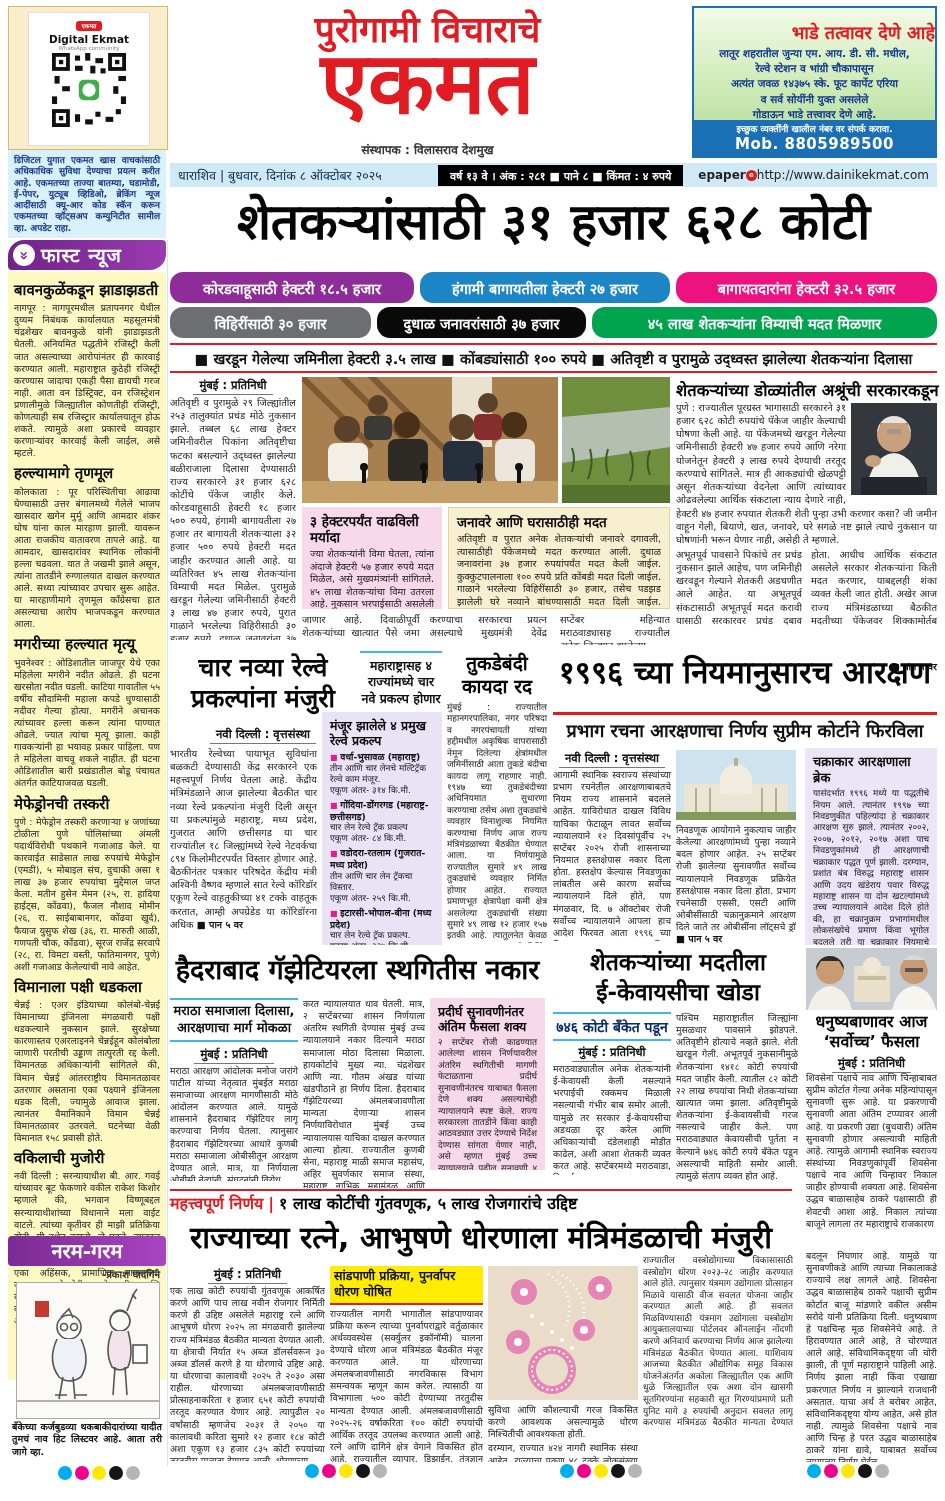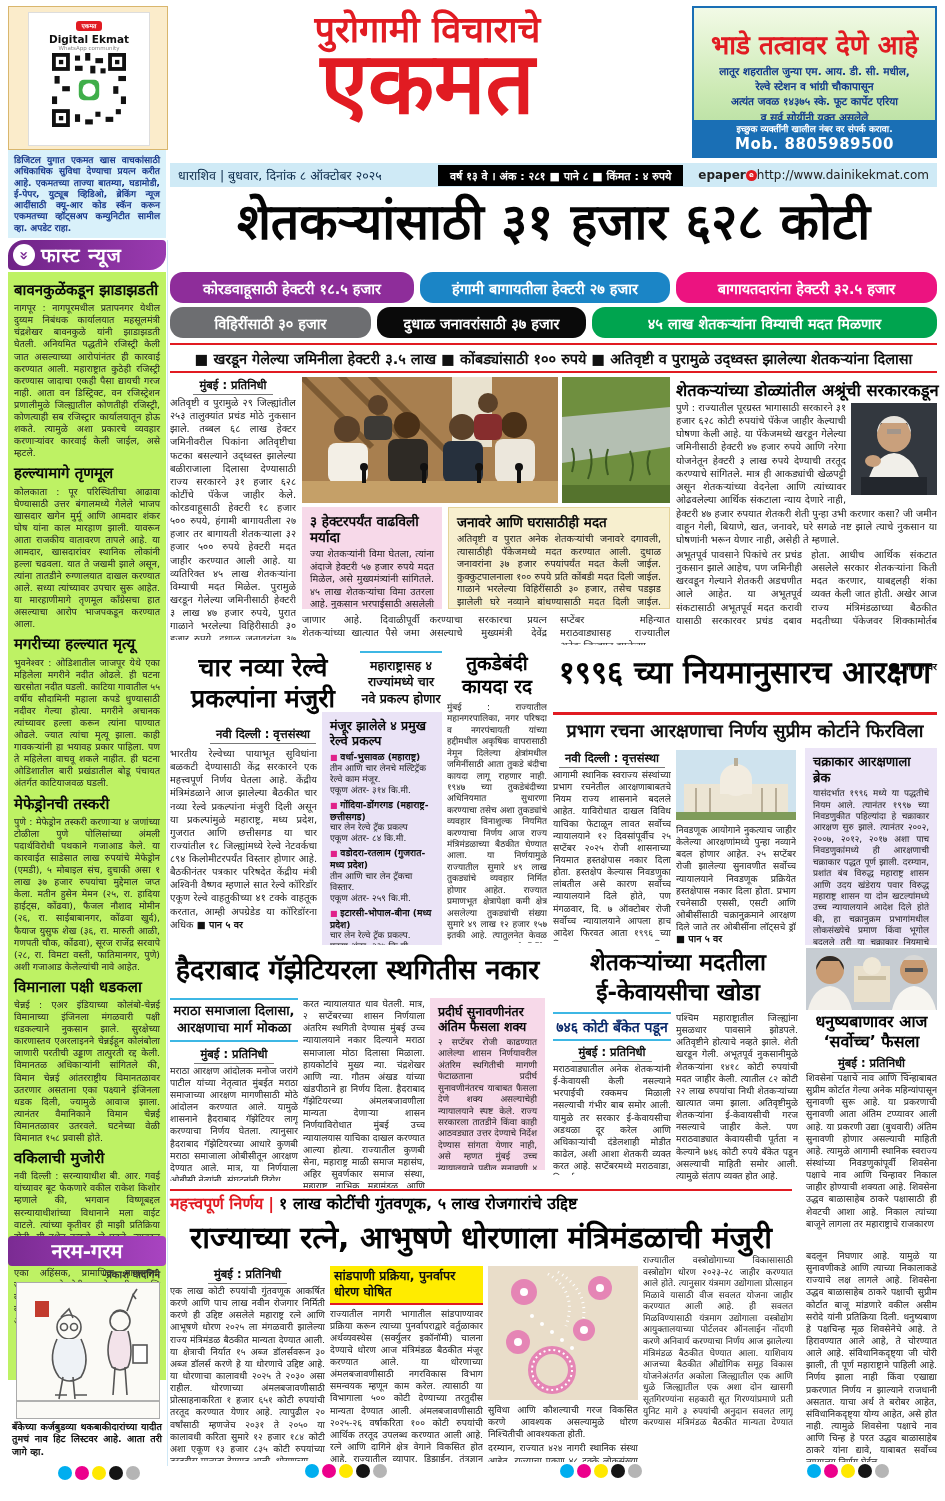--- a/index.html
+++ b/index.html
@@ -19,21 +19,21 @@
             line-height:1.25;padding:5px 6px;box-sizing:border-box;text-align:justify;overflow:hidden;}
 
   
   .tagline{left:170px;top:4px;width:515px;font-size:36px;font-weight:bold;color:#e11b22;text-align:center;white-space:nowrap;}
   .mast-title{left:170px;top:38px;width:515px;font-size:86px;font-weight:bold;color:#e11b22;text-align:center;line-height:1.05;white-space:nowrap;}
   .founder{left:170px;top:141px;width:515px;font-size:12px;font-weight:bold;color:#333;text-align:center;}
 
   
   .rental{left:692px;top:6px;width:245px;height:152px;border:2px solid #1a6fb5;box-sizing:border-box;
           background:linear-gradient(180deg,#f2fae6 0%,#cdeab5 55%,#bfe3a8 75%);}
-  .rental-title{font-size:26px;font-weight:bold;color:#e11b22;text-align:center;margin-top:18px;}
+  .rental-title{font-size:18px;font-weight:bold;color:#e11b22;text-align:right;margin-top:12px;}
   .rental-body{font-size:10.5px;font-weight:bold;color:#123a8c;text-align:center;line-height:1.45;margin-top:2px;}
   .rental-footer{position:absolute;left:0;bottom:0;width:100%;background:#1a6fb5;color:#fff;text-align:center;padding:2px 0 3px;}
   .rental-contact{font-size:9px;font-weight:bold;}
   .rental-mob{font-size:15px;font-weight:bold;letter-spacing:.5px;}
 
   
   .datebar{left:170px;top:163px;width:767px;height:24px;background:#cfeaf6;display:flex;align-items:center;}
   .datebar-left{font-size:12.5px;font-weight:normal;color:#0b2a4a;padding-left:8px;white-space:nowrap;}
   .datebar-center{position:absolute;left:268px;background:#000;color:#fff;font-size:11px;font-weight:bold;padding:3px 12px;white-space:nowrap;}
   .datebar-right{margin-left:auto;display:flex;align-items:center;padding-right:8px;font-size:12px;color:#222;white-space:nowrap;}
@@ -98,21 +98,21 @@
   .yellow-title{background:#ffec00;color:#111;font-size:12.5px;font-weight:bold;padding:2px 4px;line-height:1.3;border-bottom:2px solid #e11b22;}
   .col4-title{border-top:2px solid #e11b22;border-bottom:1px solid #444;font-size:13.5px;font-weight:bold;text-align:center;line-height:1.3;padding:3px 0;color:#111;}
 
   
   .fn-header{left:8px;top:240px;width:158px;height:30px;background:linear-gradient(90deg,#6f2387,#9a3bb0);border-radius:16px 4px 16px 4px;
              display:flex;align-items:center;color:#fff;}
   .fn-badge{width:22px;height:22px;background:#fff;border-radius:50%;margin:0 6px 0 5px;color:#7b2b93;font-size:15px;font-weight:bold;
             display:flex;align-items:center;justify-content:center;}
   .fn-badge span{display:inline-block;transform:rotate(90deg);line-height:1;}
   .fn-title{font-size:19px;font-weight:bold;letter-spacing:1px;}
-  .sidebar{left:8px;top:272px;width:158px;height:1108px;background:#bef264;padding:4px 6px;box-sizing:border-box;overflow:hidden;}
+  .sidebar{left:8px;top:272px;width:158px;height:1108px;background:#fef9c3;padding:4px 6px;box-sizing:border-box;overflow:hidden;}
   .sb-item h3{margin:6px 0 3px;font-size:15px;color:#0a0a0a;line-height:1.15;}
   .sb-item p{margin:0;font-size:9.3px;line-height:1.3;text-align:justify;color:#222;}
   .ng-header{left:8px;top:1236px;width:158px;height:30px;background:linear-gradient(90deg,#7b2b93,#a944c1);border-radius:4px;
              color:#fff;font-size:20px;font-weight:bold;text-align:center;line-height:30px;}
   .ng-byline{left:8px;top:1267px;width:158px;font-size:10px;font-weight:bold;color:#333;text-align:right;padding-right:6px;box-sizing:border-box;}
   .cartoon{left:16px;top:1282px;width:142px;height:135px;background:#fdfdfb;border:1px solid #aaa;}
   .ng-caption{left:12px;top:1421px;width:150px;font-size:9.5px;font-weight:bold;color:#111;line-height:1.3;text-align:justify;}
 
   
   .dots{position:absolute;display:flex;gap:3px;}
@@ -169,20 +169,21 @@
           </g>
         <rect x="10.5" y="10.5" width="8" height="8" rx="2" fill="#3fae4a"></rect>
         <circle cx="14.5" cy="14.5" r="2.6" fill="#fff"></circle>
       </svg>
     </div>
   </div>
   <div class="abs qr-promo">डिजिटल युगात एकमत खास वाचकांसाठी अधिकाधिक सुविधा देण्याचा प्रयत्न करीत आहे. एकमतच्या ताज्या बातम्या, घडामोडी, ई-पेपर, युट्यूब व्हिडिओ, ब्रेकिंग न्यूज आदींसाठी क्यू-आर कोड स्कॅन करून एकमतच्या व्हॉट्सअप कम्युनिटीत सामील व्हा. अपडेट राहा.</div>
 
   <div class="abs tagline">पुरोगामी विचाराचे</div>
   <div class="abs mast-title">एकमत</div>
+  <div class="abs founder">संस्थापक : विलासराव देशमुख</div>
 
   <div class="abs rental">
     <div class="rental-title">भाडे तत्वावर देणे आहे</div>
     <div class="rental-body">
       <div>लातूर शहरातील जुन्या एम. आय. डी. सी. मधील,</div>
       <div>रेल्वे स्टेशन व भांग्री चौकापासून</div>
       <div>अत्यंत जवळ १४३७५ स्के. फूट कार्पेट एरिया</div>
       <div>व सर्व सोयींनी युक्त असलेले</div>
       <div>गोडाऊन भाडे तत्त्वावर देणे आहे.</div>
     </div>

